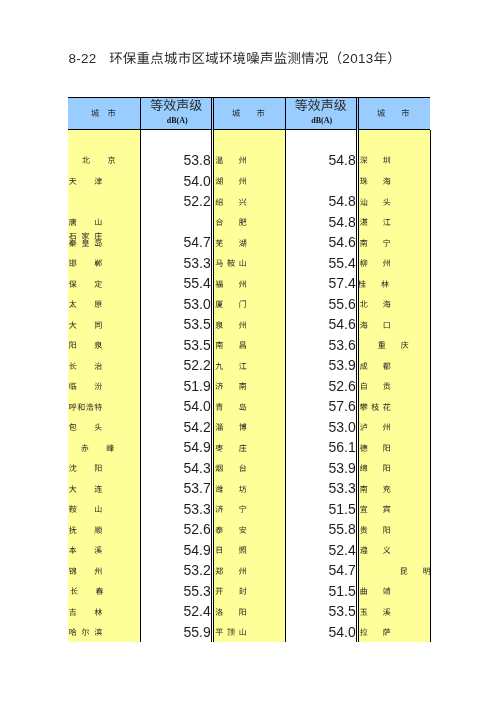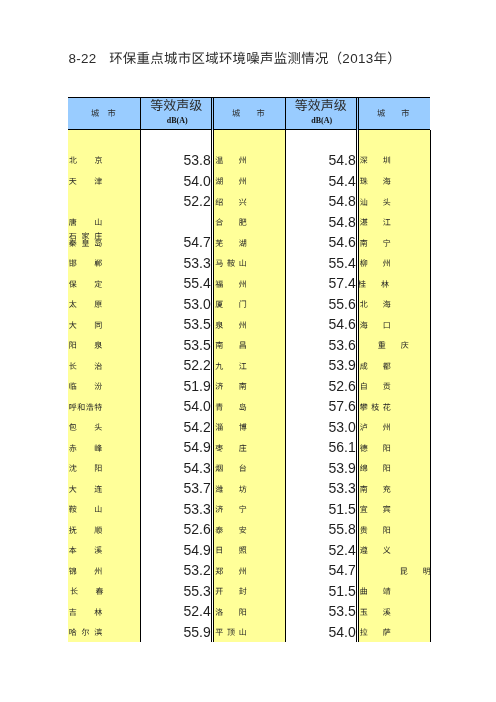--- a/index.html
+++ b/index.html
@@ -110,21 +110,21 @@
             <span class="cityname" style="left: 0px; width: 31.4px;"></span>
           </div>
           <div class="cell" style="left: 217px; width: 70.8px;">
             <span class="lvl" style="left: 0px; width: 70.8px;"></span>
           </div>
           <div class="cell" style="left: 291.8px; width: 31px;">
             <span class="cityname" style="left: 0px; width: 31px;"></span>
           </div>
         </div>
         <div class="row">
-          <div class="cell" style="left: 1px; width: 33.4px;">
+          <div class="cell" style="left: 14px; width: 33.4px;">
             <span class="cityname" style="left: 0px; width: 33.4px;">北京</span>
           </div>
           <div class="cell" style="left: 73px; width: 69.8px;">
             <span class="lvl" style="left: 0px; width: 69.8px;">53.8</span>
           </div>
           <div class="cell" style="left: 147.3px; width: 31.4px;">
             <span class="cityname" style="left: 0px; width: 31.4px;">温州</span>
           </div>
           <div class="cell" style="left: 217px; width: 70.8px;">
             <span class="lvl" style="left: 0px; width: 70.8px;">54.8</span>
@@ -135,23 +135,20 @@
         </div>
         <div class="row">
           <div class="cell" style="left: 0.8px; width: 33.4px;">
             <span class="cityname" style="left: 0px; width: 33.4px;">天津</span>
           </div>
           <div class="cell" style="left: 73px; width: 69.8px;">
             <span class="lvl" style="left: 0px; width: 69.8px;">54.0</span>
           </div>
           <div class="cell" style="left: 147.3px; width: 31.4px;">
             <span class="cityname" style="left: 0px; width: 31.4px;">湖州</span>
-          </div>
-          <div class="cell" style="left: 217px; width: 70.8px;">
-            <span class="lvl" style="left: 0px; width: 70.8px;">54.4</span>
           </div>
           <div class="cell" style="left: 291.8px; width: 31px;">
             <span class="cityname" style="left: 0px; width: 31px;">珠海</span>
           </div>
         </div>
         <div class="row">
           <div class="cell" style="left: 0.8px; width: 33.4px; margin-top: 34px;">
             <span class="cityname" style="left: 0px; width: 33.4px;">石家庄</span>
           </div>
           <div class="cell" style="left: 73px; width: 69.8px;">
@@ -346,21 +343,21 @@
           </div>
           <div class="cell" style="left: 217px; width: 70.8px;">
             <span class="lvl" style="left: 0px; width: 70.8px;">53.0</span>
           </div>
           <div class="cell" style="left: 291.8px; width: 31px;">
             <span class="cityname" style="left: 0px; width: 31px;">泸州</span>
           </div>
         </div>
         <div class="row">
           <div class="cell" style="left: 0.8px; width: 33.4px;">
-            <span class="cityname" style="left: 0px; width: 33.4px;">赤峰</span>
+            <span class="cityname" style="left: 12px; width: 33.4px;">赤峰</span>
           </div>
           <div class="cell" style="left: 73px; width: 69.8px;">
             <span class="lvl" style="left: 0px; width: 69.8px;">54.9</span>
           </div>
           <div class="cell" style="left: 147.3px; width: 31.4px;">
             <span class="cityname" style="left: 0px; width: 31.4px;">枣庄</span>
           </div>
           <div class="cell" style="left: 217px; width: 70.8px;">
             <span class="lvl" style="left: 0px; width: 70.8px;">56.1</span>
           </div>

